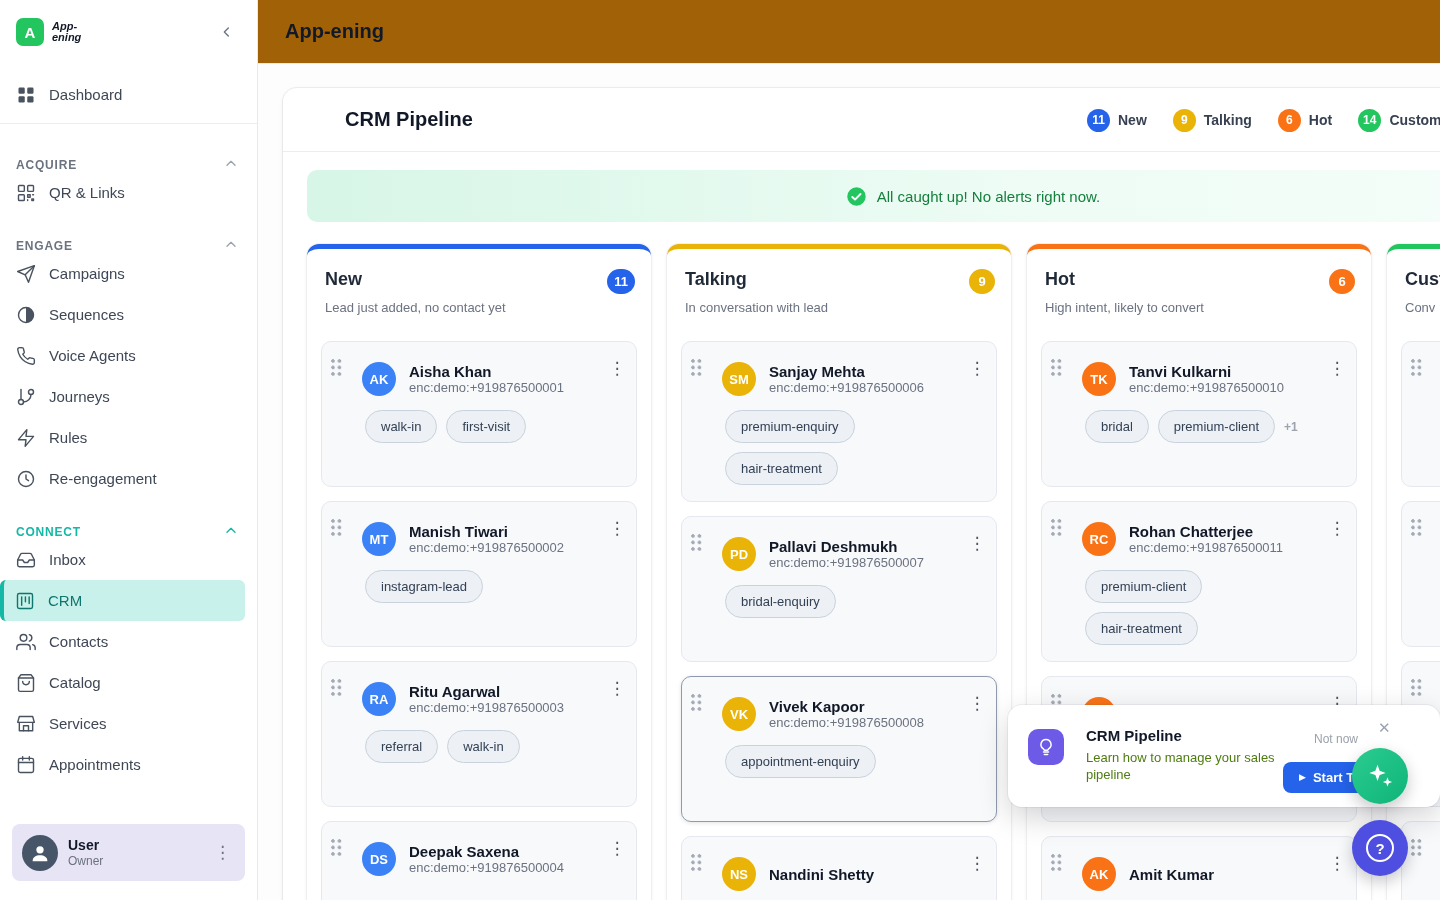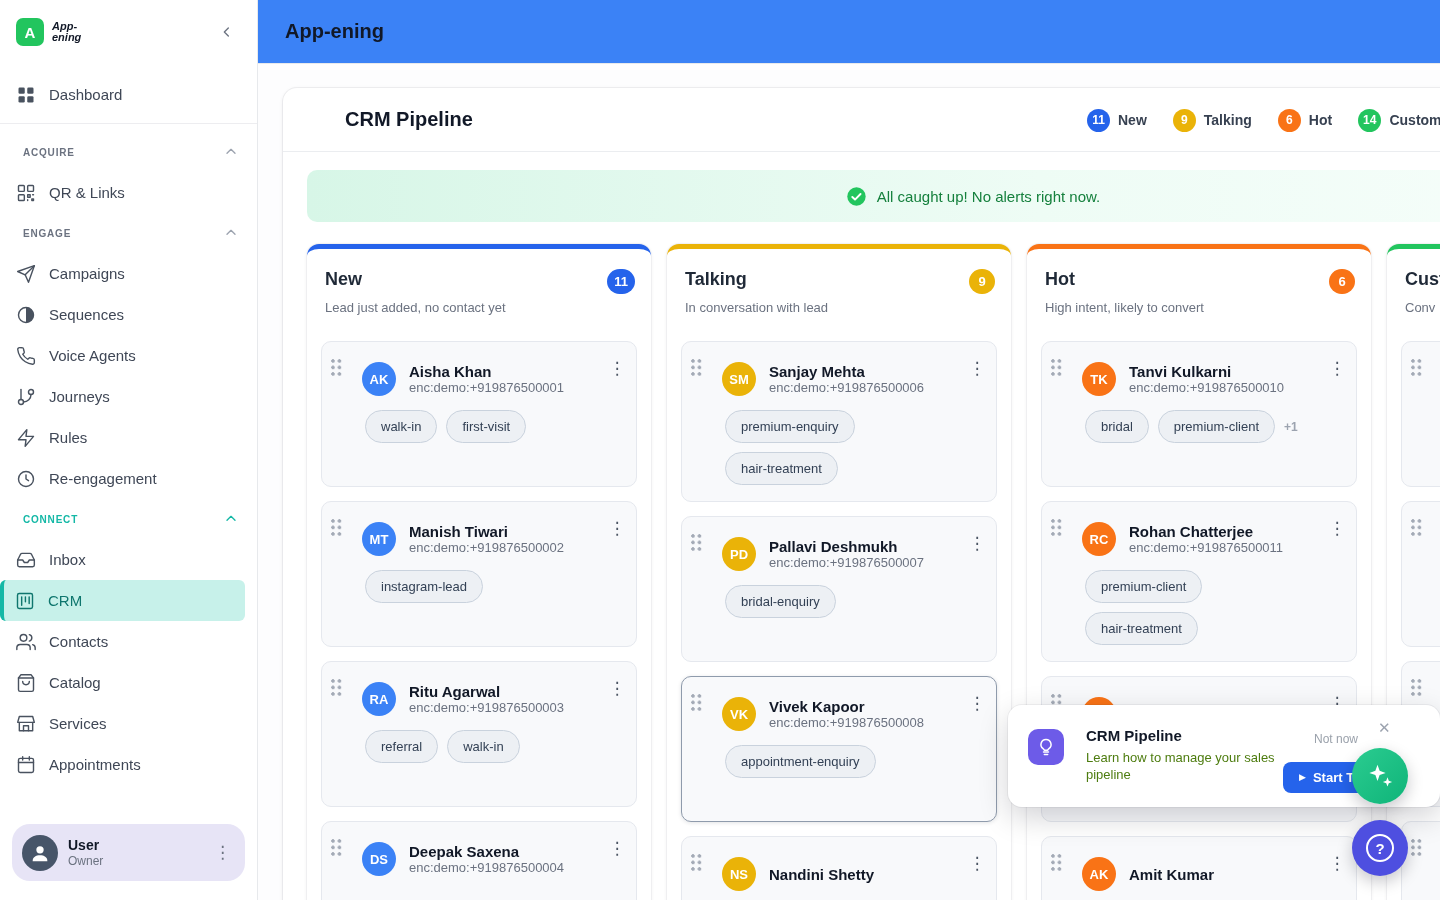--- a/index.html
+++ b/index.html
@@ -14,34 +14,34 @@
 .logo-text{font-size:11px;font-weight:700;line-height:11px;color:#111827;font-style:italic}
 .collapse-btn{width:24px;height:24px;color:#6b7280;display:flex;align-items:center;justify-content:center;cursor:pointer}
 .icn svg{width:20px;height:20px;display:block;stroke:currentColor;fill:none;stroke-width:1.7;stroke-linecap:round;stroke-linejoin:round}
 .chev svg{width:16px;height:16px}
 .nav{padding-top:10px}
 .nav-item{height:41px;display:flex;align-items:center;gap:13px;padding:0 16px;font-size:15px;font-weight:500;color:#3f4756;cursor:pointer}
 .nav-item .icn{color:#49525f}
 .nav-item.active{background:#c7f1ea;color:#0f766e;border-left:4px solid #14b8a6;padding-left:11px;margin-right:12px;border-radius:6px}
 .nav-item.active .icn{color:#0f766e}
 .nav-divider{height:1px;background:#ededf0;margin:8px 0}
-.nav-section{height:40px;display:flex;align-items:center;justify-content:space-between;padding:0 18px 0 23px;font-size:10px;font-weight:700;letter-spacing:.8px;color:#6b7280;cursor:pointer}
+.nav-section{height:40px;display:flex;align-items:flex-end;justify-content:space-between;padding:0 18px 0 16px;font-size:12px;font-weight:700;letter-spacing:.8px;color:#6b7280;cursor:pointer}
 .nav-section .chev{color:#9ca3af}
 .nav-section.accent{color:#14b8a6}
 .nav-section.accent .chev{color:#14b8a6}
-.user-card{position:absolute;left:12px;right:12px;bottom:19px;height:57px;background:#e7e4f6;border-radius:18px;display:flex;align-items:center;gap:10px;padding:0 10px;z-index:3}
+.user-card{position:absolute;left:12px;right:12px;bottom:19px;height:57px;background:#e7e4f6;border-radius:8px;display:flex;align-items:center;gap:10px;padding:0 10px;z-index:3}
 .user-avatar{width:36px;height:36px;border-radius:50%;background:#475569;display:flex;align-items:center;justify-content:center;flex:none}
 .user-avatar svg{width:22px;height:22px;display:block}
 .user-name{font-size:14px;font-weight:700;color:#111827}
 .user-role{font-size:12px;color:#6b7280;margin-top:1px}
 .kebab{color:#4b5563;font-size:17px;line-height:1;cursor:pointer;font-family:"DejaVu Sans",sans-serif}
 .user-card .kebab{margin-left:auto;color:#6b7280;padding-right:4px}
 
 
-.main-header{position:absolute;left:258px;right:0;top:0;height:64px;background:#3b82f6;border-bottom:1px solid #e7e9ec;display:flex;align-items:center;padding-left:27px;z-index:10}
+.main-header{position:absolute;left:258px;right:0;top:0;height:64px;background:#a16207;border-bottom:1px solid #e7e9ec;display:flex;align-items:center;padding-left:27px;z-index:10}
 .main-title{font-size:20px;font-weight:700;color:#111827}
 .content{position:absolute;left:258px;top:64px;width:1182px;height:836px;background:#fdfdfe;overflow:hidden}
 .panel{position:absolute;left:25px;top:24px;width:1380px;height:1020px;background:#fff;border-radius:14px;box-shadow:0 0 0 1px rgba(16,24,40,.05),0 1px 4px rgba(16,24,40,.08)}
 .panel-header{height:64px;border-bottom:1px solid #ebedf0;position:relative;display:flex;align-items:center}
 .panel-title{font-size:20px;font-weight:700;color:#111827;margin-left:62px}
 .stats{position:absolute;left:804px;top:0;height:64px;display:flex;align-items:center;gap:26px;white-space:nowrap}
 .stat{display:flex;align-items:center;gap:8px}
 .stat-badge{min-width:23px;height:23px;border-radius:12px;padding:0 5px;display:flex;align-items:center;justify-content:center;color:#fff;font-size:12px;font-weight:700}
 .stat-label{font-size:14px;font-weight:600;color:#374151}
 .alert{margin:18px 24px 0;height:52px;border-radius:10px;background:linear-gradient(90deg,#d7f6e7 0%,#eefcf5 55%,#f7fefb 100%);display:flex;align-items:center;justify-content:center;gap:10px;color:#15803d;font-size:15px;font-weight:500}

